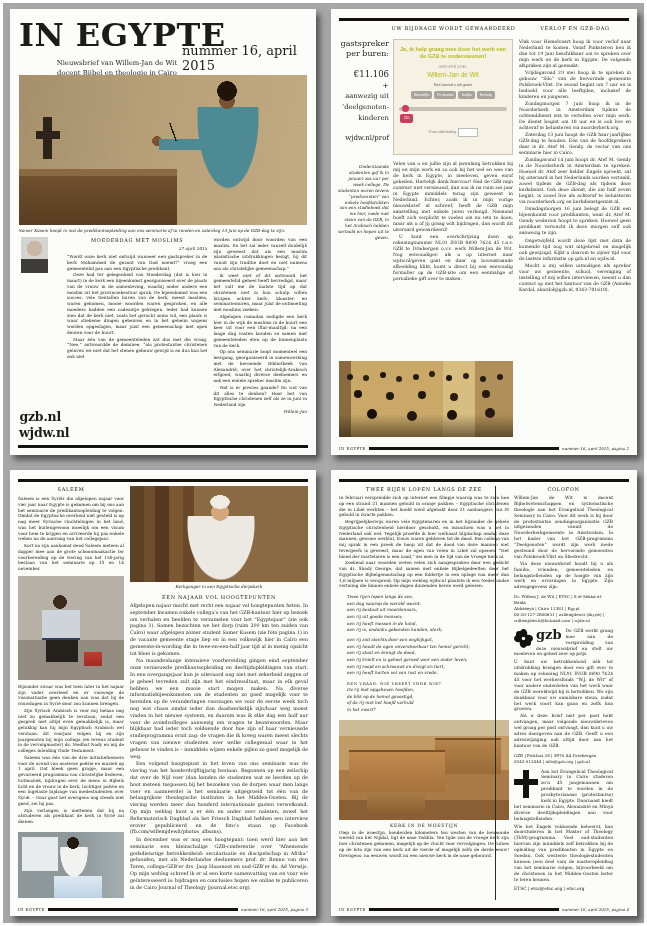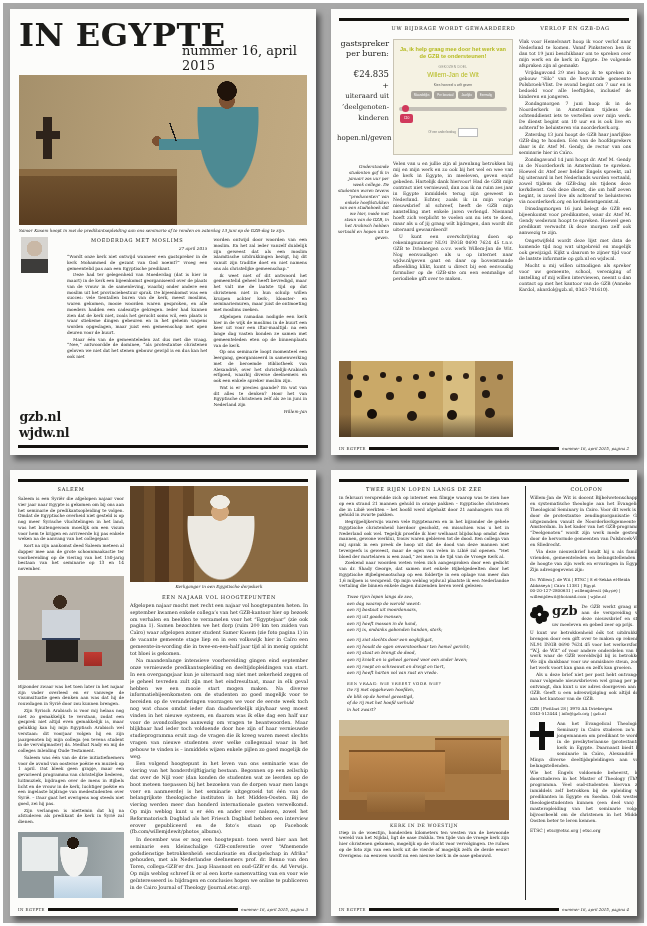--- a/index.html
+++ b/index.html
@@ -103,36 +103,40 @@
   .q{font-size:3.9px;letter-spacing:.5px;margin:4px 0 1px 8px}
   .photo-ruin{width:170px;height:100px;margin-top:6px;
     background:linear-gradient(#c08a4f,#a6723c) 10px 32px/96px 40px no-repeat,
       linear-gradient(#7c5127,#7c5127) 10px 30px/96px 3px no-repeat,
       linear-gradient(#b5834c,#9a6b38) 96px 20px/66px 34px no-repeat,
       linear-gradient(#7c5127,#7c5127) 96px 18px/66px 3px no-repeat,
       linear-gradient(#ba8c55,#8f6233) 28px 58px/58px 34px no-repeat,
       linear-gradient(#6e4c24,#6e4c24) 28px 56px/58px 3px no-repeat,
       linear-gradient(#cdbb97 0 16%,#c29b64 16% 50%,#a97a45 50% 80%,#8a5f33 80%)}
   .p4ph{font-size:4.6px;letter-spacing:.6px;text-align:center;margin:3px 0 2px}
-  .p4right{position:absolute;left:194px;top:16px;width:118px;bottom:16px;border-left:.7px solid #2a2a28;padding-left:4px;box-sizing:border-box;overflow:hidden}
+  .p4right{position:absolute;left:164px;top:16px;width:118px;bottom:16px;border-left:.7px solid #2a2a28;padding-left:18px;box-sizing:border-box;overflow:hidden}
   .p4right p{font-size:4.4px}
   .addr{font-size:4.1px;line-height:1.45;margin:4px 0;text-align:left}
   .logorow{overflow:hidden;margin:3px 0 2px}
   .logorow svg{float:left;margin:1px 3px 1px 0}
   .gzbword{float:left;font-size:13px;font-weight:700;margin-right:4px;line-height:1}
   .etsc-line{font-size:4.4px;margin-top:4px}
 </style>
 </head>
 <body>
 
 <div class="board">
 
   <section class="page" id="pg1">
     <h1 class="mast-title">IN EGYPTE</h1>
     <span class="mast-issue">nummer 16, april 2015</span>
+    <div class="mast-sub">
+      <div>Nieuwsbrief van Willem-Jan de Wit</div>
+      <div>docent Bijbel en theologie in Caïro</div>
+    </div>
     <div class="photo photo-main"></div>
     <div class="p1cap">Samer Kasem hoopt in mei de predikantsopleiding aan ons seminarie af te ronden en zaterdag 13 juni op de GZB-dag te zijn.</div>
     <div class="p1body">
       <aside class="p1side">
         <div class="portrait"></div>
         <div class="biglinks">
           <div>gzb.nl</div>
           <div>wjdw.nl</div>
         </div>
       </aside>
@@ -159,26 +163,26 @@
     <div class="rule-bottom"></div>
   </section>
 
   <section class="page" id="pg2">
     <div class="rule-top"></div>
     <h2 class="h2 p2hdr" id="p2h1">UW BIJDRAGE WORDT GEWAARDEERD</h2>
     <h2 class="h2 p2hdr" id="p2h2">VERLOF EN GZB-DAG</h2>
     <aside class="p2side">
       <div class="big">gastspreker</div>
       <div class="big">per buren:</div>
-      <div class="amt">€24.835</div>
+      <div class="amt">€11.106</div>
       <div class="plus">+</div>
-      <div class="med">uiteraard uit</div>
+      <div class="med">aanwezig uit</div>
       <div class="med">’deelgenoten-</div>
       <div class="med">kinderen</div>
-      <div class="lnk">hopen.nl/geven</div>
+      <div class="lnk">wjdw.nl/prof</div>
       <div class="cap">Onderstaande studenten gaf ik in januari zes uur per week college. De studenten waren tevens “producenten” van enkele hoofdstukken van een studieboek dat we hier, mede met steun van de GZB, in het Arabisch hebben vertaald en hopen uit te geven.</div>
     </aside>
     <div class="p2mid">
       <div class="widget">
         <div class="wh" style="color:#b5ba1e">Ja, ik help graag mee door het werk van de GZB te ondersteunen!</div>
         <div class="wl">GEKOZEN DOEL</div>
         <div class="wv" style="color:#b5ba1e">Willem-Jan de Wit</div>
         <div class="wl2">Kies hoeveel u wilt geven</div>
         <div class="wbtns">
             <button>Maandelijks</button>

